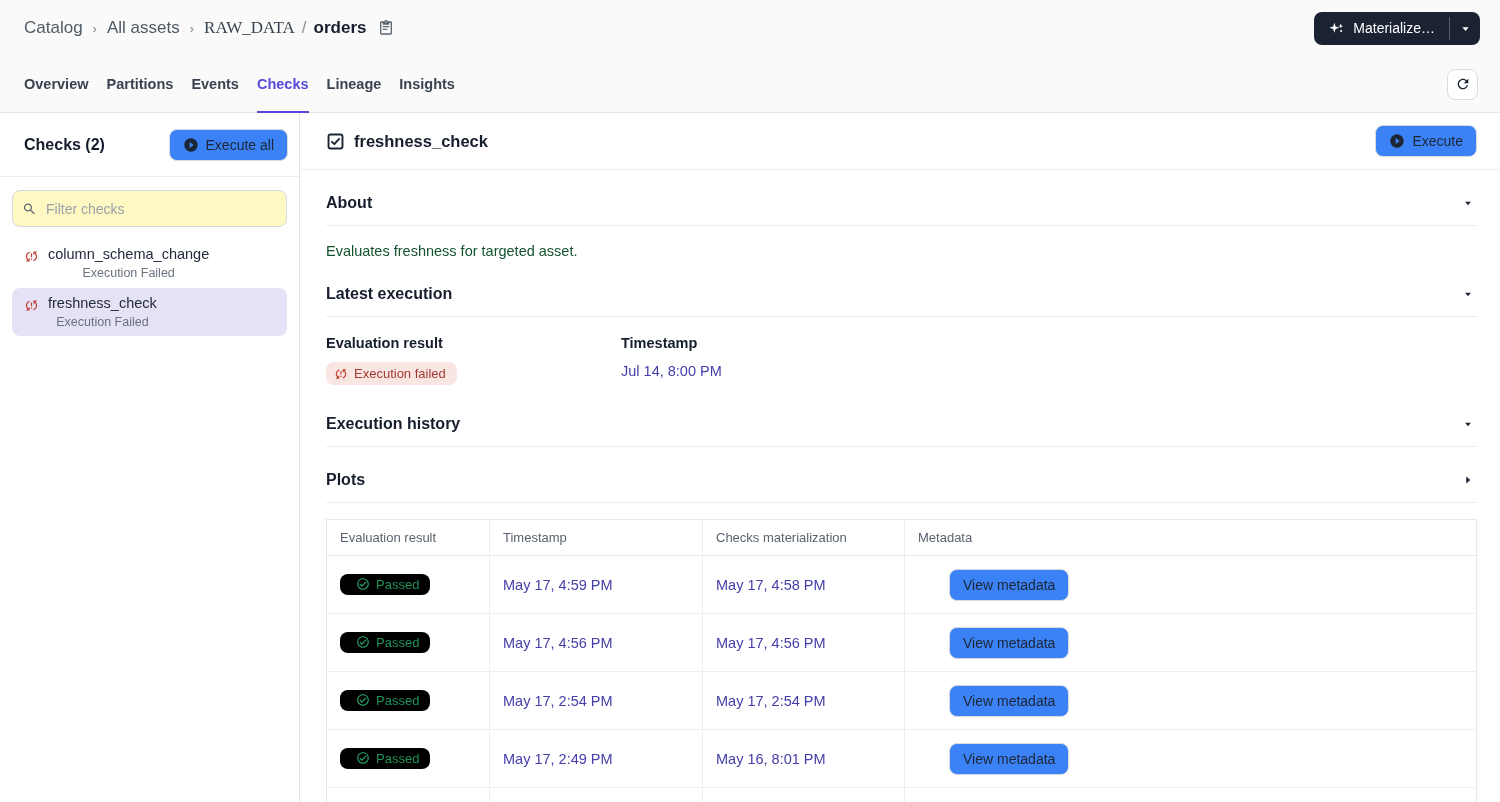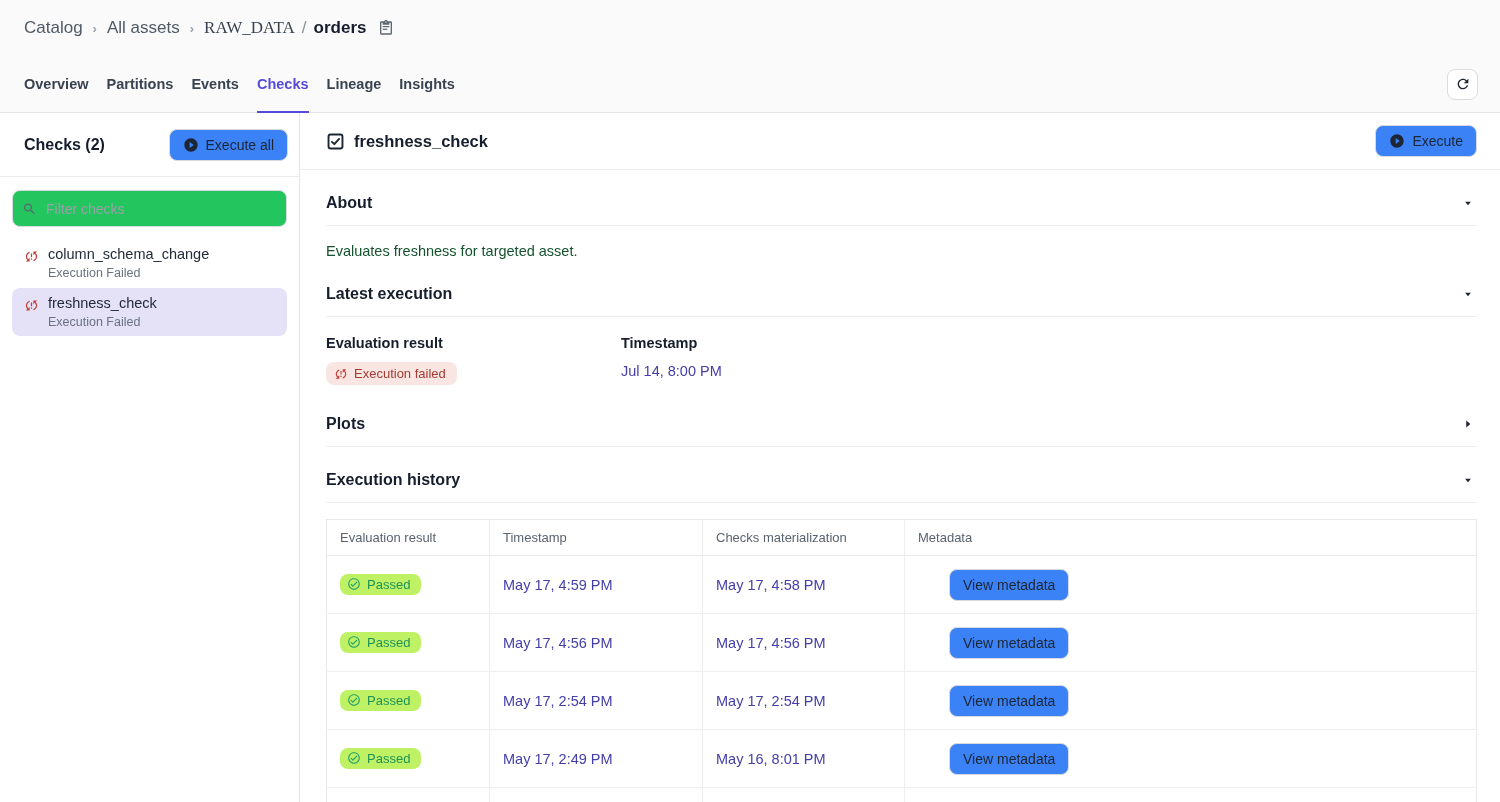--- a/index.html
+++ b/index.html
@@ -72,32 +72,32 @@
   }
   .sidebar-title { font-size:16px; font-weight:700; color:#161e2d; }
   .btn-outline {
     display:inline-flex; align-items:center; gap:7px; height:32px; padding:0 13px;
     border-radius:8px; border:1px solid #d6d9dd; background:#3b82f6; color:#1c2634;
     font-size:14px; font-weight:500; cursor:pointer; font-family:inherit; white-space:nowrap;
   }
   .filter-wrap { position:relative; margin:13px 12px 8px 12px; }
   .filter-input {
     width:100%; height:37px; border-radius:8px; border:1px solid #d6d9dd;
-    padding:0 10px 0 33px; font-size:14px; color:#1c2634; background:#22c55e;
+    padding:0 10px 0 33px; font-size:14px; color:#1c2634; background:#fef9c3;
     font-family:inherit; outline:none;
   }
   .filter-input::placeholder { color:#9aa1a9; }
   .filter-search-icon {
     position:absolute; left:10px; top:50%; transform:translateY(-50%);
     color:#5c6670; display:flex;
   }
   .check-list { padding:4px 12px; overflow:hidden; }
   .check-item {
     display:flex; gap:9px; padding:7px 12px; border-radius:8px; cursor:pointer;
-    align-items:flex-start; margin-bottom:1px;
+    align-items:flex-start; margin-bottom:1px;text-align:center;
   }
   .check-item.selected { background:#e5e2f8; }
   .check-item .fail-icon { color:#c04138; margin-top:3px; flex:0 0 auto; }
   .check-item-name { font-size:14.5px; color:#232b3a; font-weight:500; }
   .check-item-status { font-size:12.5px; color:#69727e; margin-top:4px; }
 
   
   .main { flex:1; display:flex; flex-direction:column; min-width:0; overflow:hidden; }
   .main-head {
     height:57px; display:flex; align-items:center; justify-content:space-between;
@@ -138,22 +138,22 @@
   table.history th:last-child { border-right:none; }
   table.history td {
     padding:12px 13px; height:58px; vertical-align:middle;
     border-bottom:1px solid #edeef0; border-right:1px solid #edeef0;
   }
   table.history td:last-child { border-right:none;padding-left:44px; }
   table.history col.c1 { width:163px; }
   table.history col.c2 { width:213px; }
   table.history col.c3 { width:202px; }
   .badge-passed {
-    display:inline-flex; align-items:center; gap:6px; padding:3px 11px 3px 7px;
-    border-radius:8px; background:#bef264; color:#1f9258; font-size:13px; font-weight:500;
+    display:inline-flex; align-items:center; gap:6px; padding:3px 11px 3px 16px;
+    border-radius:8px; background:#000000; color:#1f9258; font-size:13px; font-weight:500;
   }
   .badge-passed .ok-icon { color:#27a368; display:flex; }
   td .link { font-size:14.5px; }
   tr.partial-row td { height:42px; border-bottom:none; }
 </style>
 </head>
 <body>
 
 <svg width="0" height="0" style="position:absolute">
   <defs>
@@ -208,20 +208,38 @@
         <span class="path-slash">/</span>
         <span class="asset-name">orders</span>
       </span>
       <span class="clip-icon">
         <svg width="16" height="16" fill="currentColor">
             <use href="#i-clipboard"></use>
           </svg>
       </span>
     </div>
 
+    <div class="materialize-split">
+      <button class="materialize-main">
+        <span style="display:flex">
+          <svg width="17" height="17" fill="currentColor">
+              <use href="#i-sparkle"></use>
+            </svg>
+        </span>
+        <span>Materialize…</span>
+      </button>
+      <div class="materialize-divider"></div>
+      <button class="materialize-caret">
+        <span style="display:flex">
+          <svg width="15" height="15" fill="currentColor">
+              <use href="#i-caret-down"></use>
+            </svg>
+        </span>
+      </button>
+    </div>
   </header>
 
   <div class="tabsrow">
     <nav class="tabs" id="tabs">
     <span class="tab">
           <span>Overview</span>
         </span>
 
     <span class="tab">
           <span>Partitions</span>
@@ -353,33 +371,33 @@
               <span>Execution failed</span>
             </span>
           </div>
           <div>
             <div class="latest-label">Timestamp</div>
             <a class="link">Jul 14, 8:00 PM</a>
           </div>
         </div>
 
         <div class="section-header">
+          <span class="section-title">Execution history</span>
+          <span class="caret">
+            <svg width="14" height="14" fill="currentColor">
+                <use href="#i-caret-down"></use>
+              </svg>
+          </span>
+        </div>
+
+        <div class="section-header">
           <span class="section-title">Plots</span>
           <span class="caret">
             <svg width="14" height="14" fill="currentColor">
                 <use href="#i-caret-right"></use>
-              </svg>
-          </span>
-        </div>
-
-        <div class="section-header">
-          <span class="section-title">Execution history</span>
-          <span class="caret">
-            <svg width="14" height="14" fill="currentColor">
-                <use href="#i-caret-down"></use>
               </svg>
           </span>
         </div>
 
         <div class="history-table-wrap">
           <table class="history">
             <colgroup>
                 <col class="c1">
                 <col class="c2">
                 <col class="c3">

